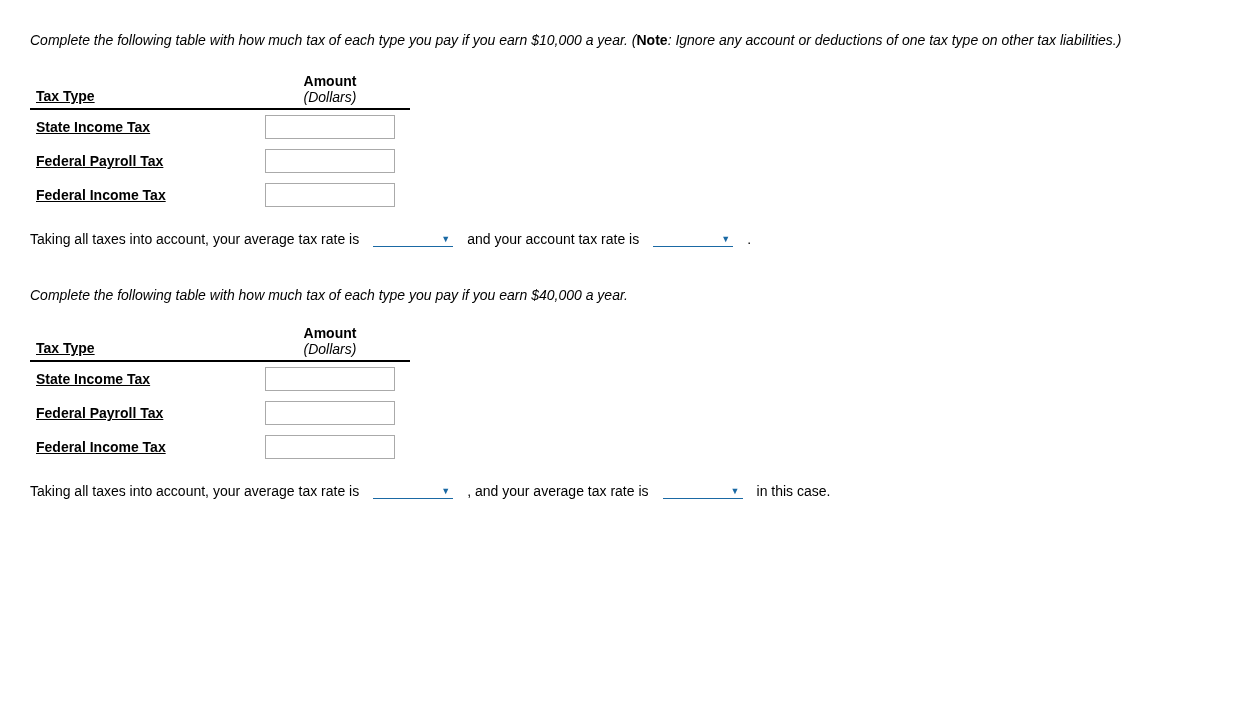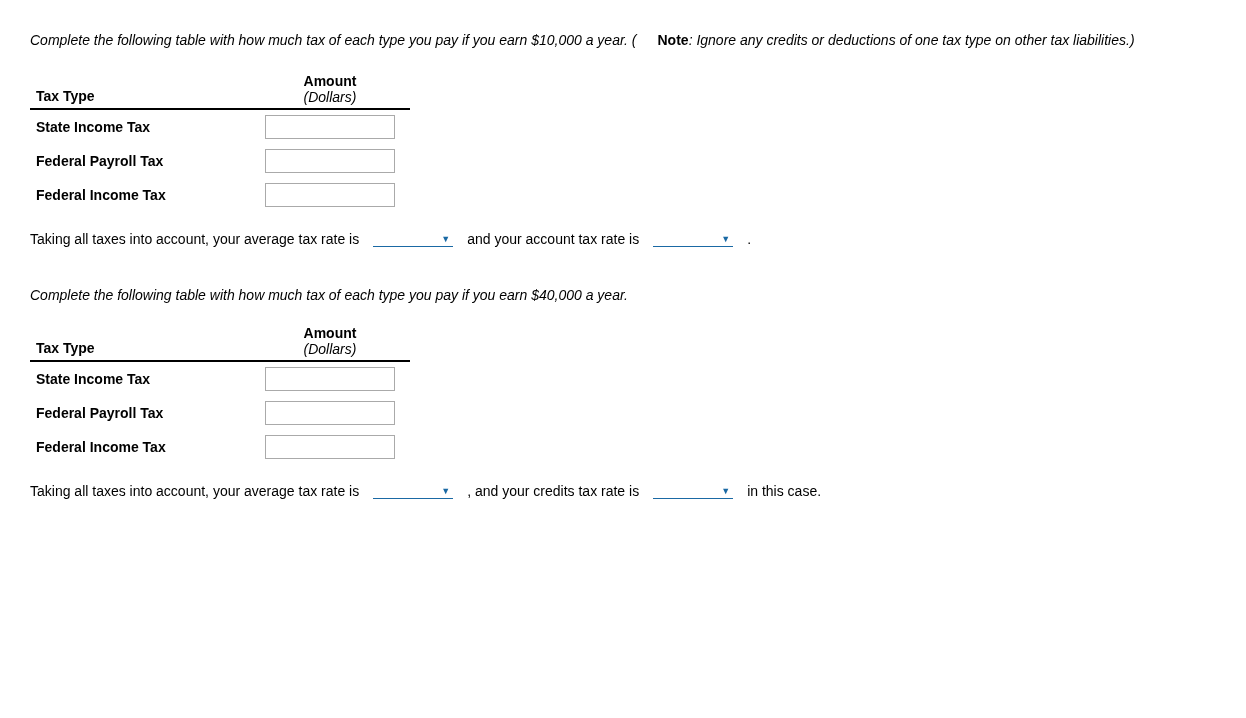--- a/index.html
+++ b/index.html
@@ -22,21 +22,20 @@
       font-style: italic;
       font-size: 14px;
       line-height: 1.5;
       margin-bottom: 20px;
       max-width: 1150px;
     }
 
     .intro-text strong {
       font-style: normal;
       font-weight: bold;
-      margin-left: 21px;
     }
 
     .table-section {
       margin-bottom: 30px;
     }
 
     .tax-table {
       border-collapse: collapse;
       width: 380px;
       margin-bottom: 0;
@@ -45,20 +44,21 @@
     .tax-table thead tr th {
       text-align: left;
       padding: 2px 6px;
       font-weight: normal;
       font-size: 14px;
       margin-top: 32px;
     }
 
     .col-taxtype {
       width: 220px;
+      text-decoration: underline;
     }
 
     .col-amount {
       width: 160px;
     }
 
     .tax-table thead .header-row td,
     .tax-table thead .header-row th {
       border-bottom: 2px solid #000;
       padding-bottom: 4px;
@@ -136,21 +136,21 @@
 
     .period {
       font-size: 14px;
     }
   </style>
 </head>
 <body>
 
 <div class="table-section">
   <p class="intro-text">
-    <span>Complete the following table with how much tax of each type you pay if you earn $10,000 a year. (</span><strong>Note</strong><span>: Ignore any credits or deductions of one tax type on other tax liabilities.)</span>
+    <span>Complete the following table with how much tax of each type you pay if you earn $10,000 a year. (</span><strong>Note</strong><span>: Ignore any account or deductions of one tax type on other tax liabilities.)</span>
   </p>
 
   <table class="tax-table">
     <thead>
       <tr>
         <th class="col-taxtype">
           <div style="font-weight:bold; padding-bottom: 0;"></div>
           <div style="font-weight:bold; padding-top: 14px;">Tax Type</div>
         </th>
         <th class="col-amount">
@@ -258,21 +258,21 @@
     <div class="dropdown-wrapper">
       <select class="dropdown-select">
         <option value=""></option>
         <option value="10%">10%</option>
         <option value="15%">15%</option>
         <option value="20%">20%</option>
         <option value="25%">25%</option>
         <option value="30%">30%</option>
       </select>
     </div>
-    <span>, and your credits tax rate is</span>
+    <span>, and your average tax rate is</span>
     <div class="dropdown-wrapper">
       <select class="dropdown-select">
         <option value=""></option>
         <option value="10%">10%</option>
         <option value="15%">15%</option>
         <option value="20%">20%</option>
         <option value="25%">25%</option>
         <option value="30%">30%</option>
       </select>
     </div>

